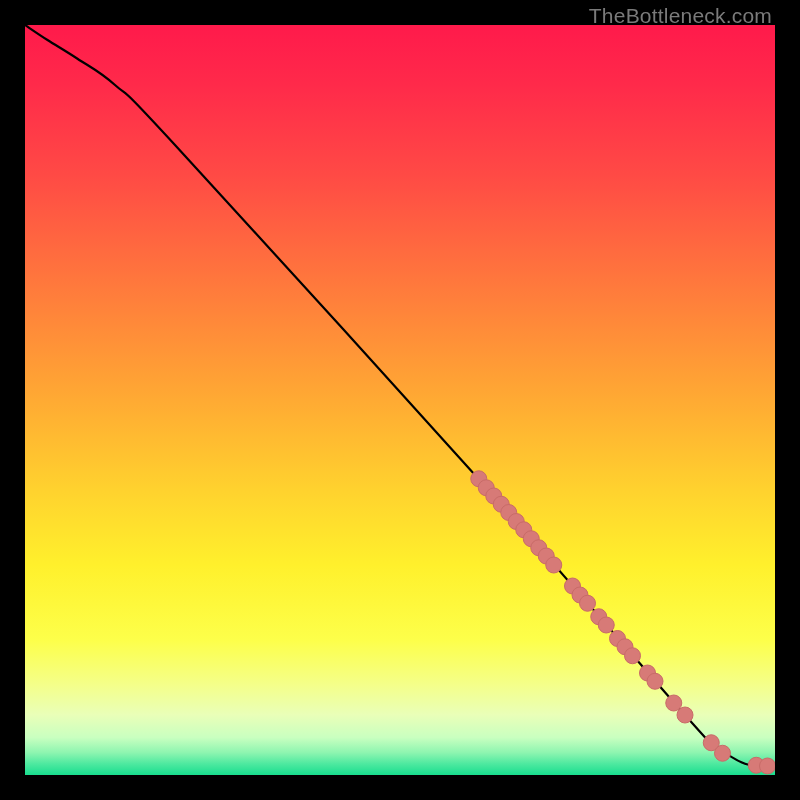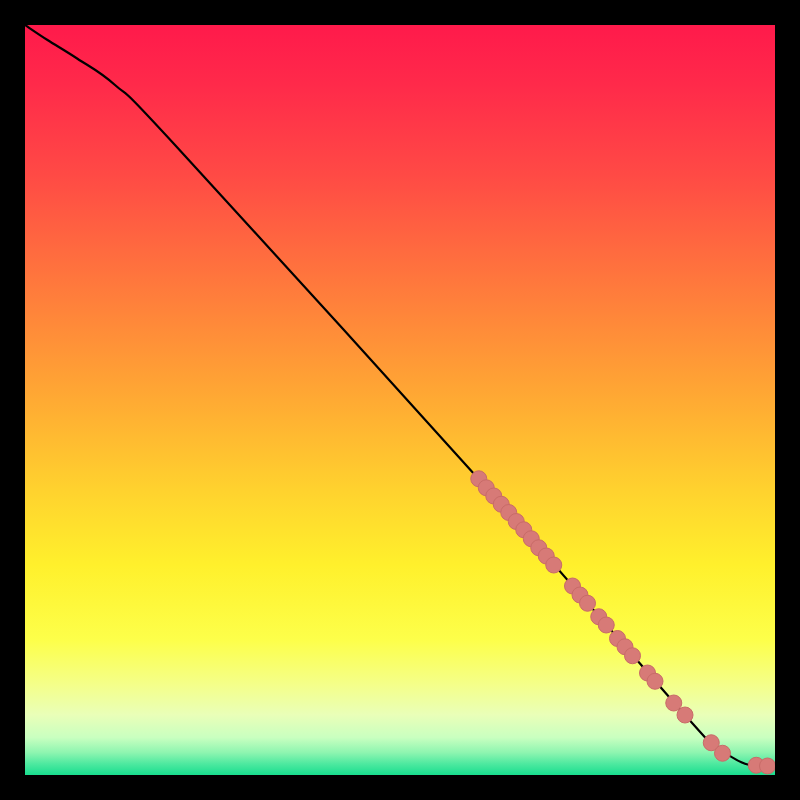--- a/index.html
+++ b/index.html
@@ -106,14 +106,15 @@
           <circle cx="660.00" cy="690.00" r="8" fill="#d77a77" stroke="#c86b68" stroke-width="1"></circle>
           <circle cx="686.25" cy="717.75" r="8" fill="#d77a77" stroke="#c86b68" stroke-width="1"></circle>
           <circle cx="697.50" cy="728.25" r="8" fill="#d77a77" stroke="#c86b68" stroke-width="1"></circle>
           <circle cx="731.25" cy="740.25" r="8" fill="#d77a77" stroke="#c86b68" stroke-width="1"></circle>
           <circle cx="742.50" cy="741.00" r="8" fill="#d77a77" stroke="#c86b68" stroke-width="1"></circle>
         </g>
     </svg>
 
   </div>
 
+  <div class="watermark">TheBottleneck.com</div>
 
 </div>
 
 </body></html>

